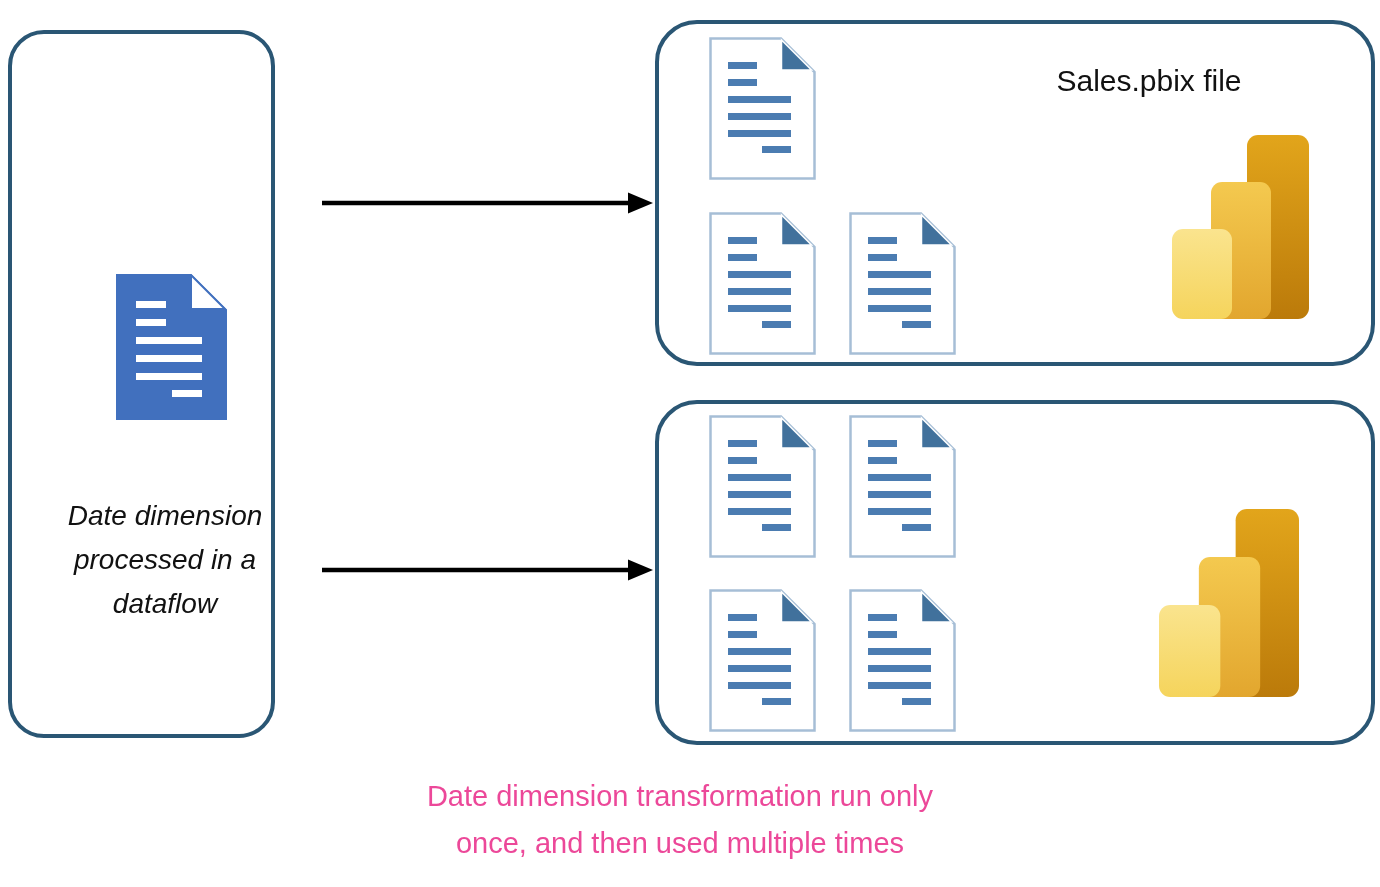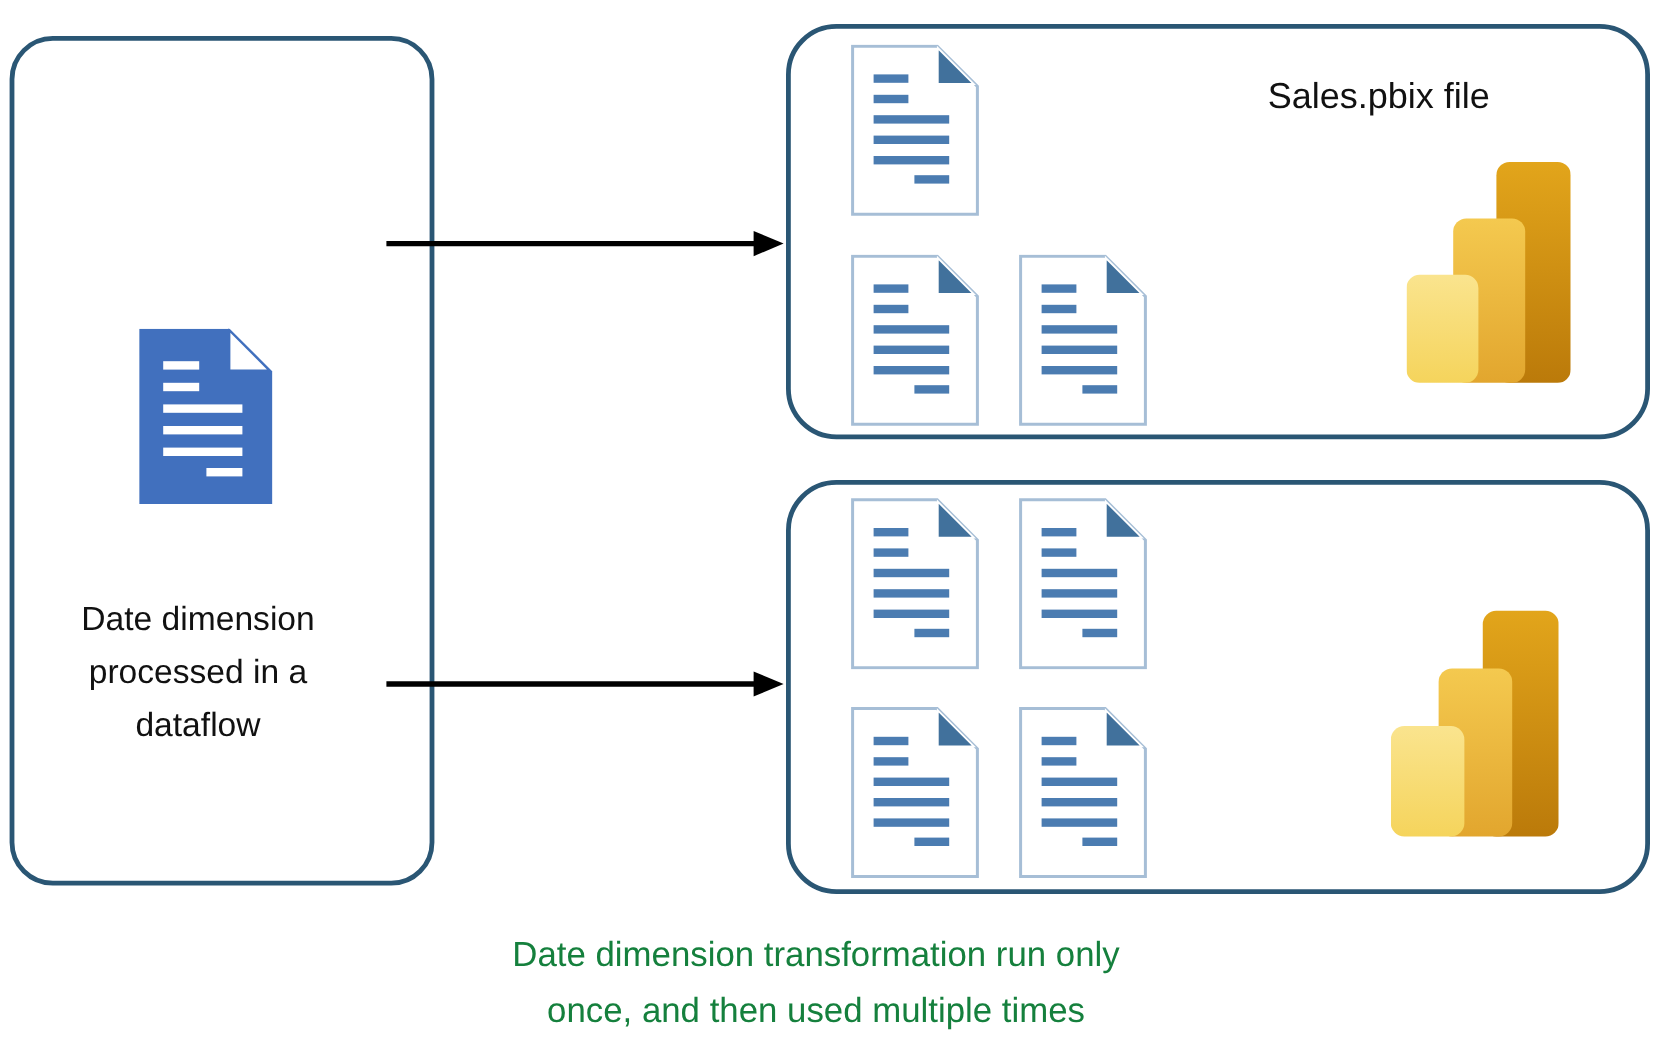--- a/index.html
+++ b/index.html
@@ -16,22 +16,23 @@
     overflow: hidden;
   }
   .rounded-box {
     position: absolute;
     box-sizing: border-box;
     border: 4.5px solid #2A5674;
     background: #ffffff;
   }
   .source-box {
     left: 8px; top: 30px;
-    width: 354px; height: 708px;
+    width: 267px; height: 708px;
     border-radius: 36px;
+    font-style: italic;
   }
   .sales-box {
     left: 655px; top: 20px;
     width: 720px; height: 346px;
     border-radius: 42px;
   }
   .inventory-box {
     left: 655px; top: 400px;
     width: 720px; height: 345px;
     border-radius: 42px;
@@ -54,21 +55,21 @@
     line-height: 44px;
     color: #111111;
   }
   .caption {
     position: absolute;
     left: 290px; top: 773px;
     width: 780px;
     text-align: center;
     font-size: 29px;
     line-height: 47px;
-    color: #15803d;
+    color: #ec4899;
   }
   .doc-icon { position: absolute; width: 107px; height: 143px; }
   .doc-solid-icon { position: absolute; left: 104px; top: 240px; width: 111px; height: 146px; }
   .pbi-logo { position: absolute; }
   .pbi-logo.sales { left: 513px; top: 110px; width: 137px; height: 186px; }
   .pbi-logo.inventory { left: 500px; top: 103px; width: 140px; height: 192px; }
   .arrow {
     position: absolute;
     width: 334px; height: 36px;
   }

